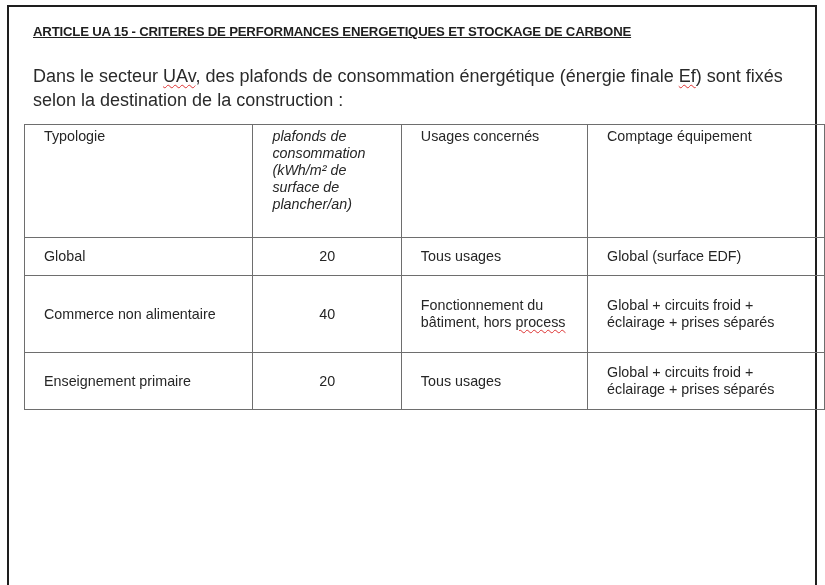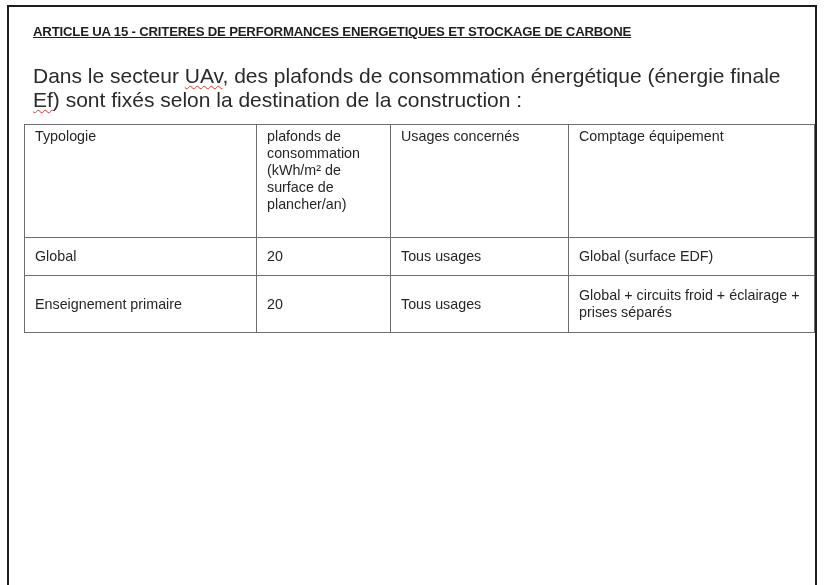--- a/index.html
+++ b/index.html
@@ -2,28 +2,28 @@
 <html><head>
 <meta charset="utf-8">
 <style>
   html, body { margin:0; padding:0; background:#ffffff; }
   body { width:825px; height:585px; position:relative; overflow:hidden;
          font-family:"Liberation Sans", sans-serif; color:#262626; }
   .frame { position:absolute; left:7px; top:5px; width:810px; height:590px;
            border:2px solid #1e1e1e; border-bottom:none; box-sizing:border-box; }
   .title { position:absolute; left:33px; top:16px; font-size:13.2px; font-weight:bold;
            text-decoration:underline; letter-spacing:-0.2px; color:#1f1f1f; white-space:nowrap;margin-top:8px; }
-  .intro { position:absolute; left:33px; top:64px; width:770px; font-size:21px; line-height:24px; color:#2a2a2a; }
+  .intro { position:absolute; left:33px; top:64px; width:770px; font-size:18px; line-height:24px; color:#2a2a2a; }
   .spell { text-decoration:underline wavy #d33; text-decoration-thickness:1px; text-underline-offset:2px; }
   table { position:absolute; left:24px; top:124px; border-collapse:collapse; table-layout:fixed;
           font-size:14.3px; color:#262626; }
-  td { border:1.5px solid #6e6e6e; padding:0 10px; vertical-align:middle; line-height:17px; }
+  td { border:1.5px solid #6e6e6e; padding:0 19px; vertical-align:middle; line-height:17px; }
   thead td { vertical-align:top; padding-top:3px; }
-  .c1 { width:211px; } .c2 { width:113px; } .c3 { width:157px;margin-left:44px; } .c4 { width:225px; }
-  .num { text-align:left; }
+  .c1 { width:211px; } .c2 { width:113px;font-style:italic; } .c3 { width:157px;margin-left:44px; } .c4 { width:225px; }
+  .num { text-align:center; }
   .h-head { height:113px; }
   .h-r1 { height:38px; }
   .h-r2 { height:77px; }
   .h-r3 { height:77px; }
   .h-r4 { height:77px; }
   .h-r5 { height:57px; }
 </style>
 </head>
 <body>
 
@@ -42,20 +42,26 @@
       <td class="c4">Comptage équipement</td>
     </tr>
   </thead>
   <tbody>
     <tr class="h-r1">
       <td>Global</td>
       <td class="num">20</td>
       <td>Tous usages</td>
       <td>Global (surface EDF)</td>
     </tr>
+    <tr class="h-r3">
+      <td>Commerce non alimentaire</td>
+      <td class="num">40</td>
+      <td><span>Fonctionnement du bâtiment, hors </span><span class="spell">process</span></td>
+      <td>Global + circuits froid + éclairage + prises séparés</td>
+    </tr>
     <tr class="h-r5">
       <td>Enseignement primaire</td>
       <td class="num">20</td>
       <td>Tous usages</td>
       <td>Global + circuits froid + éclairage + prises séparés</td>
     </tr>
   </tbody>
 </table>
 
 </body></html>

